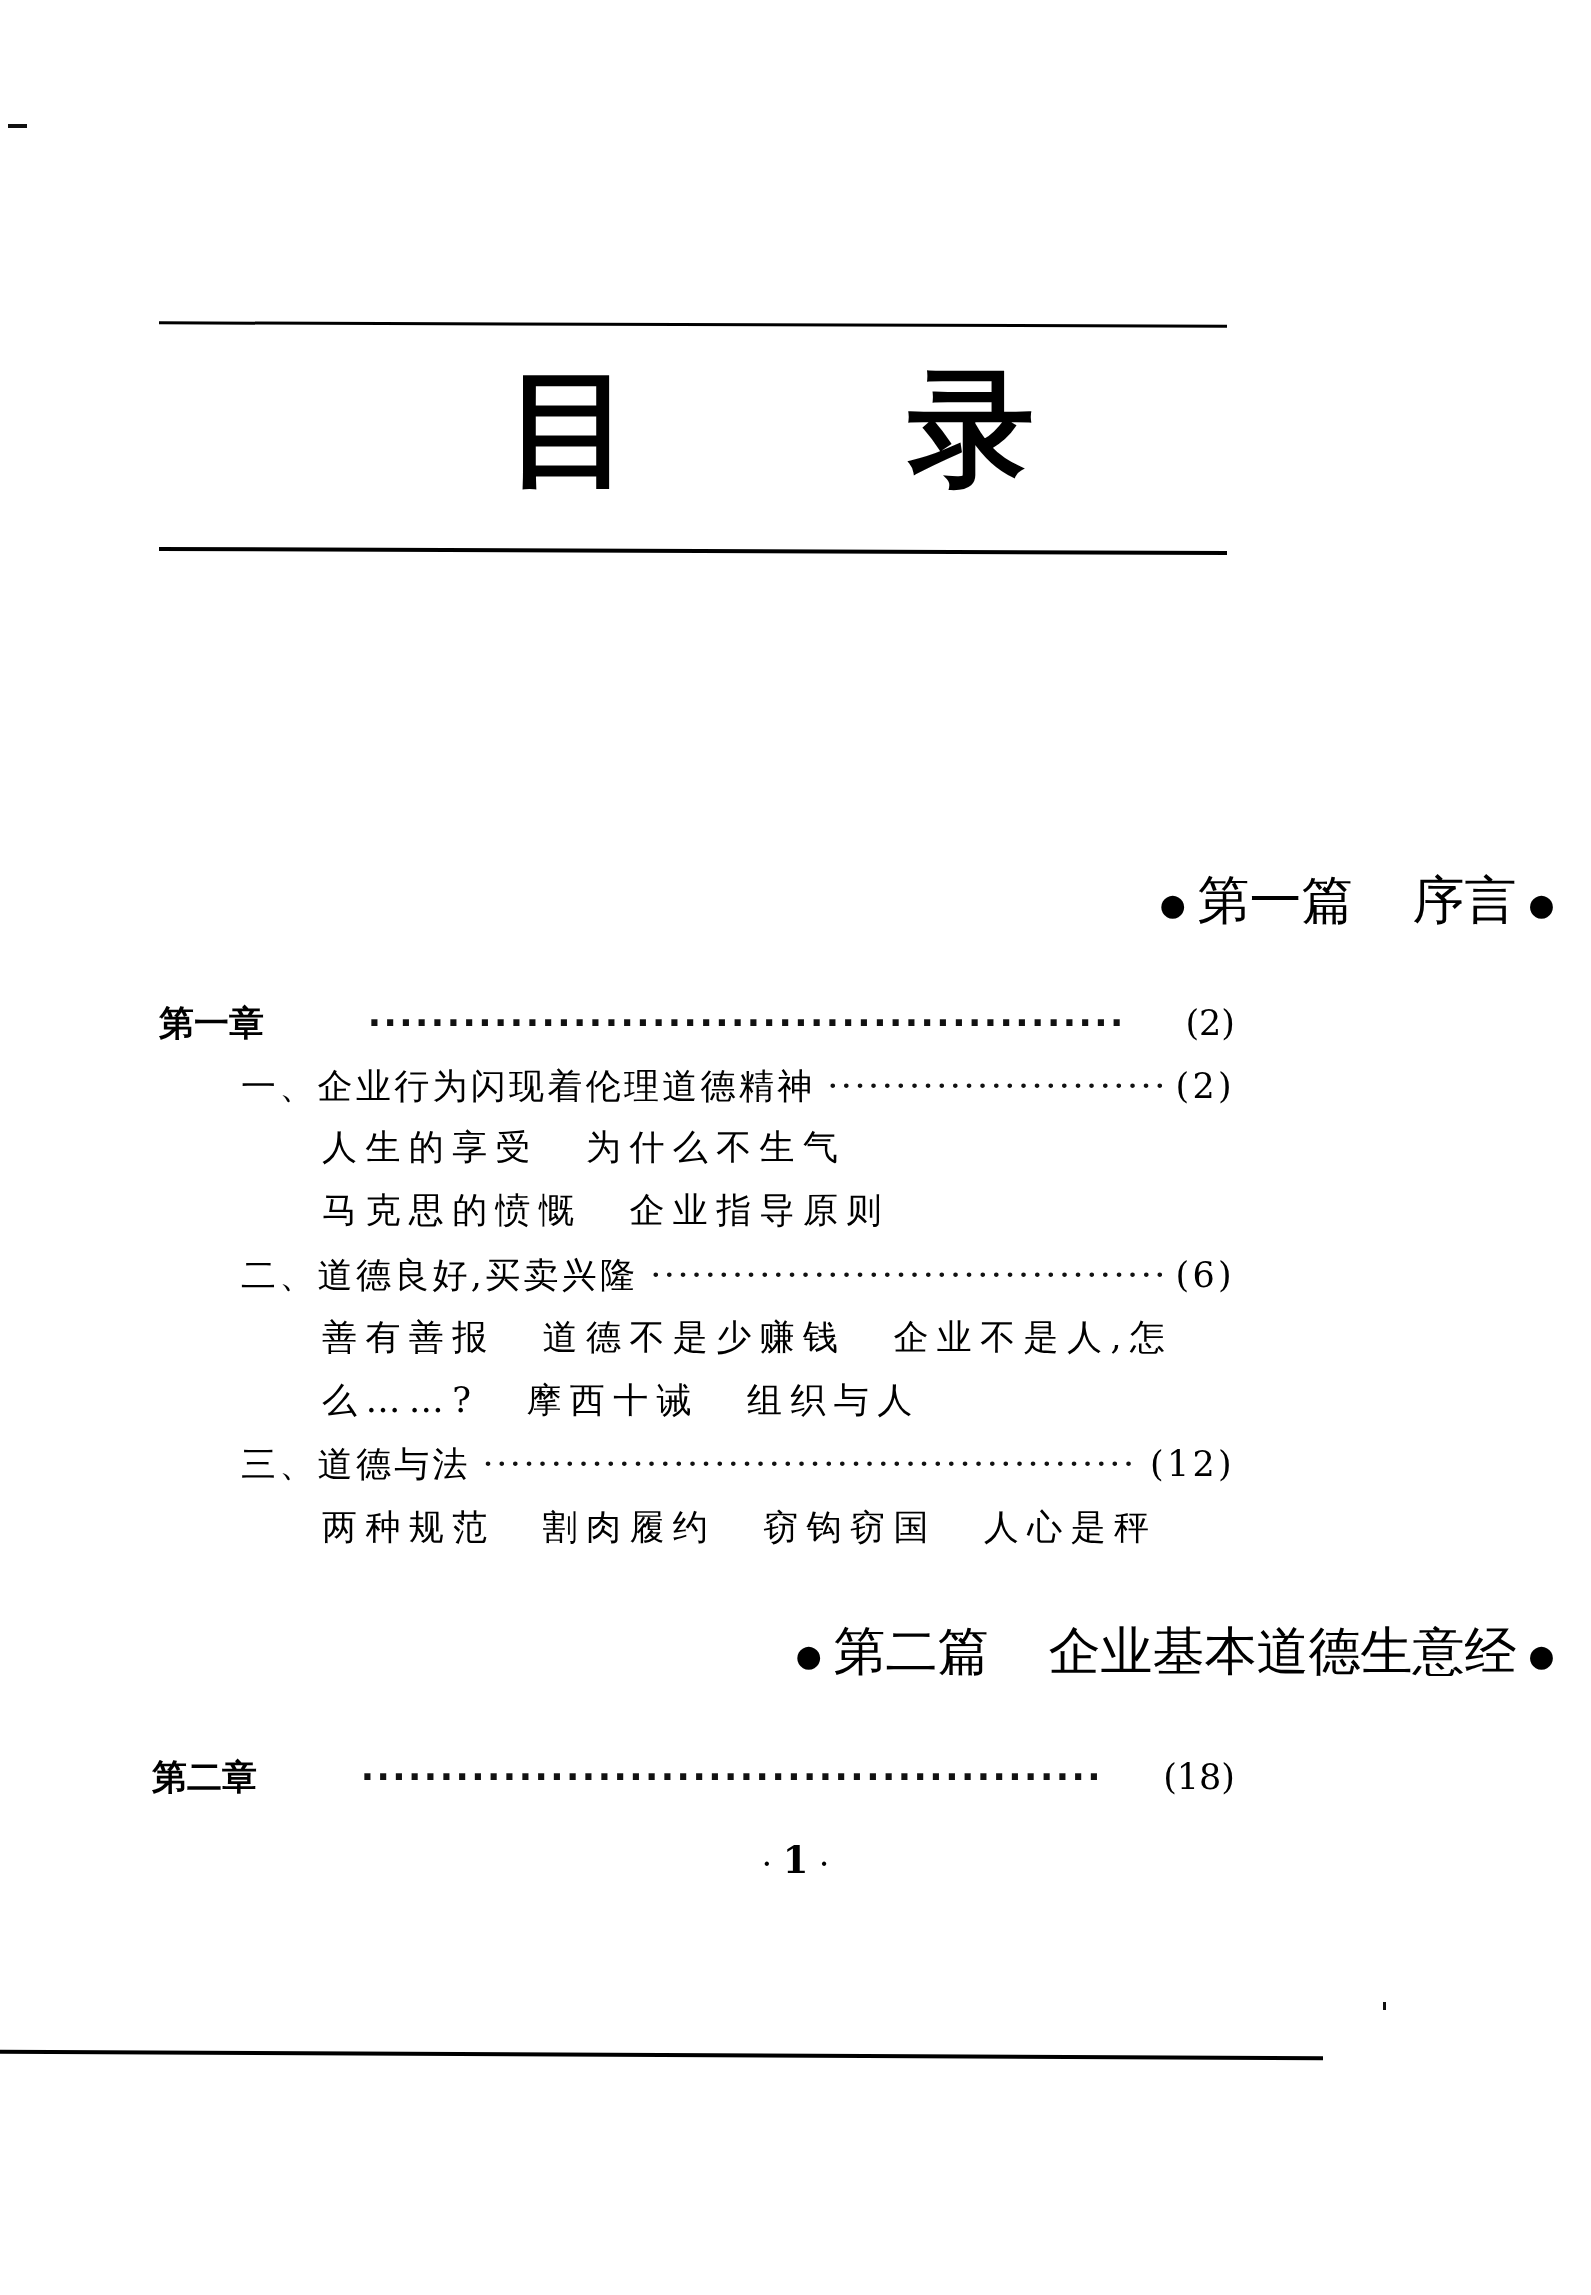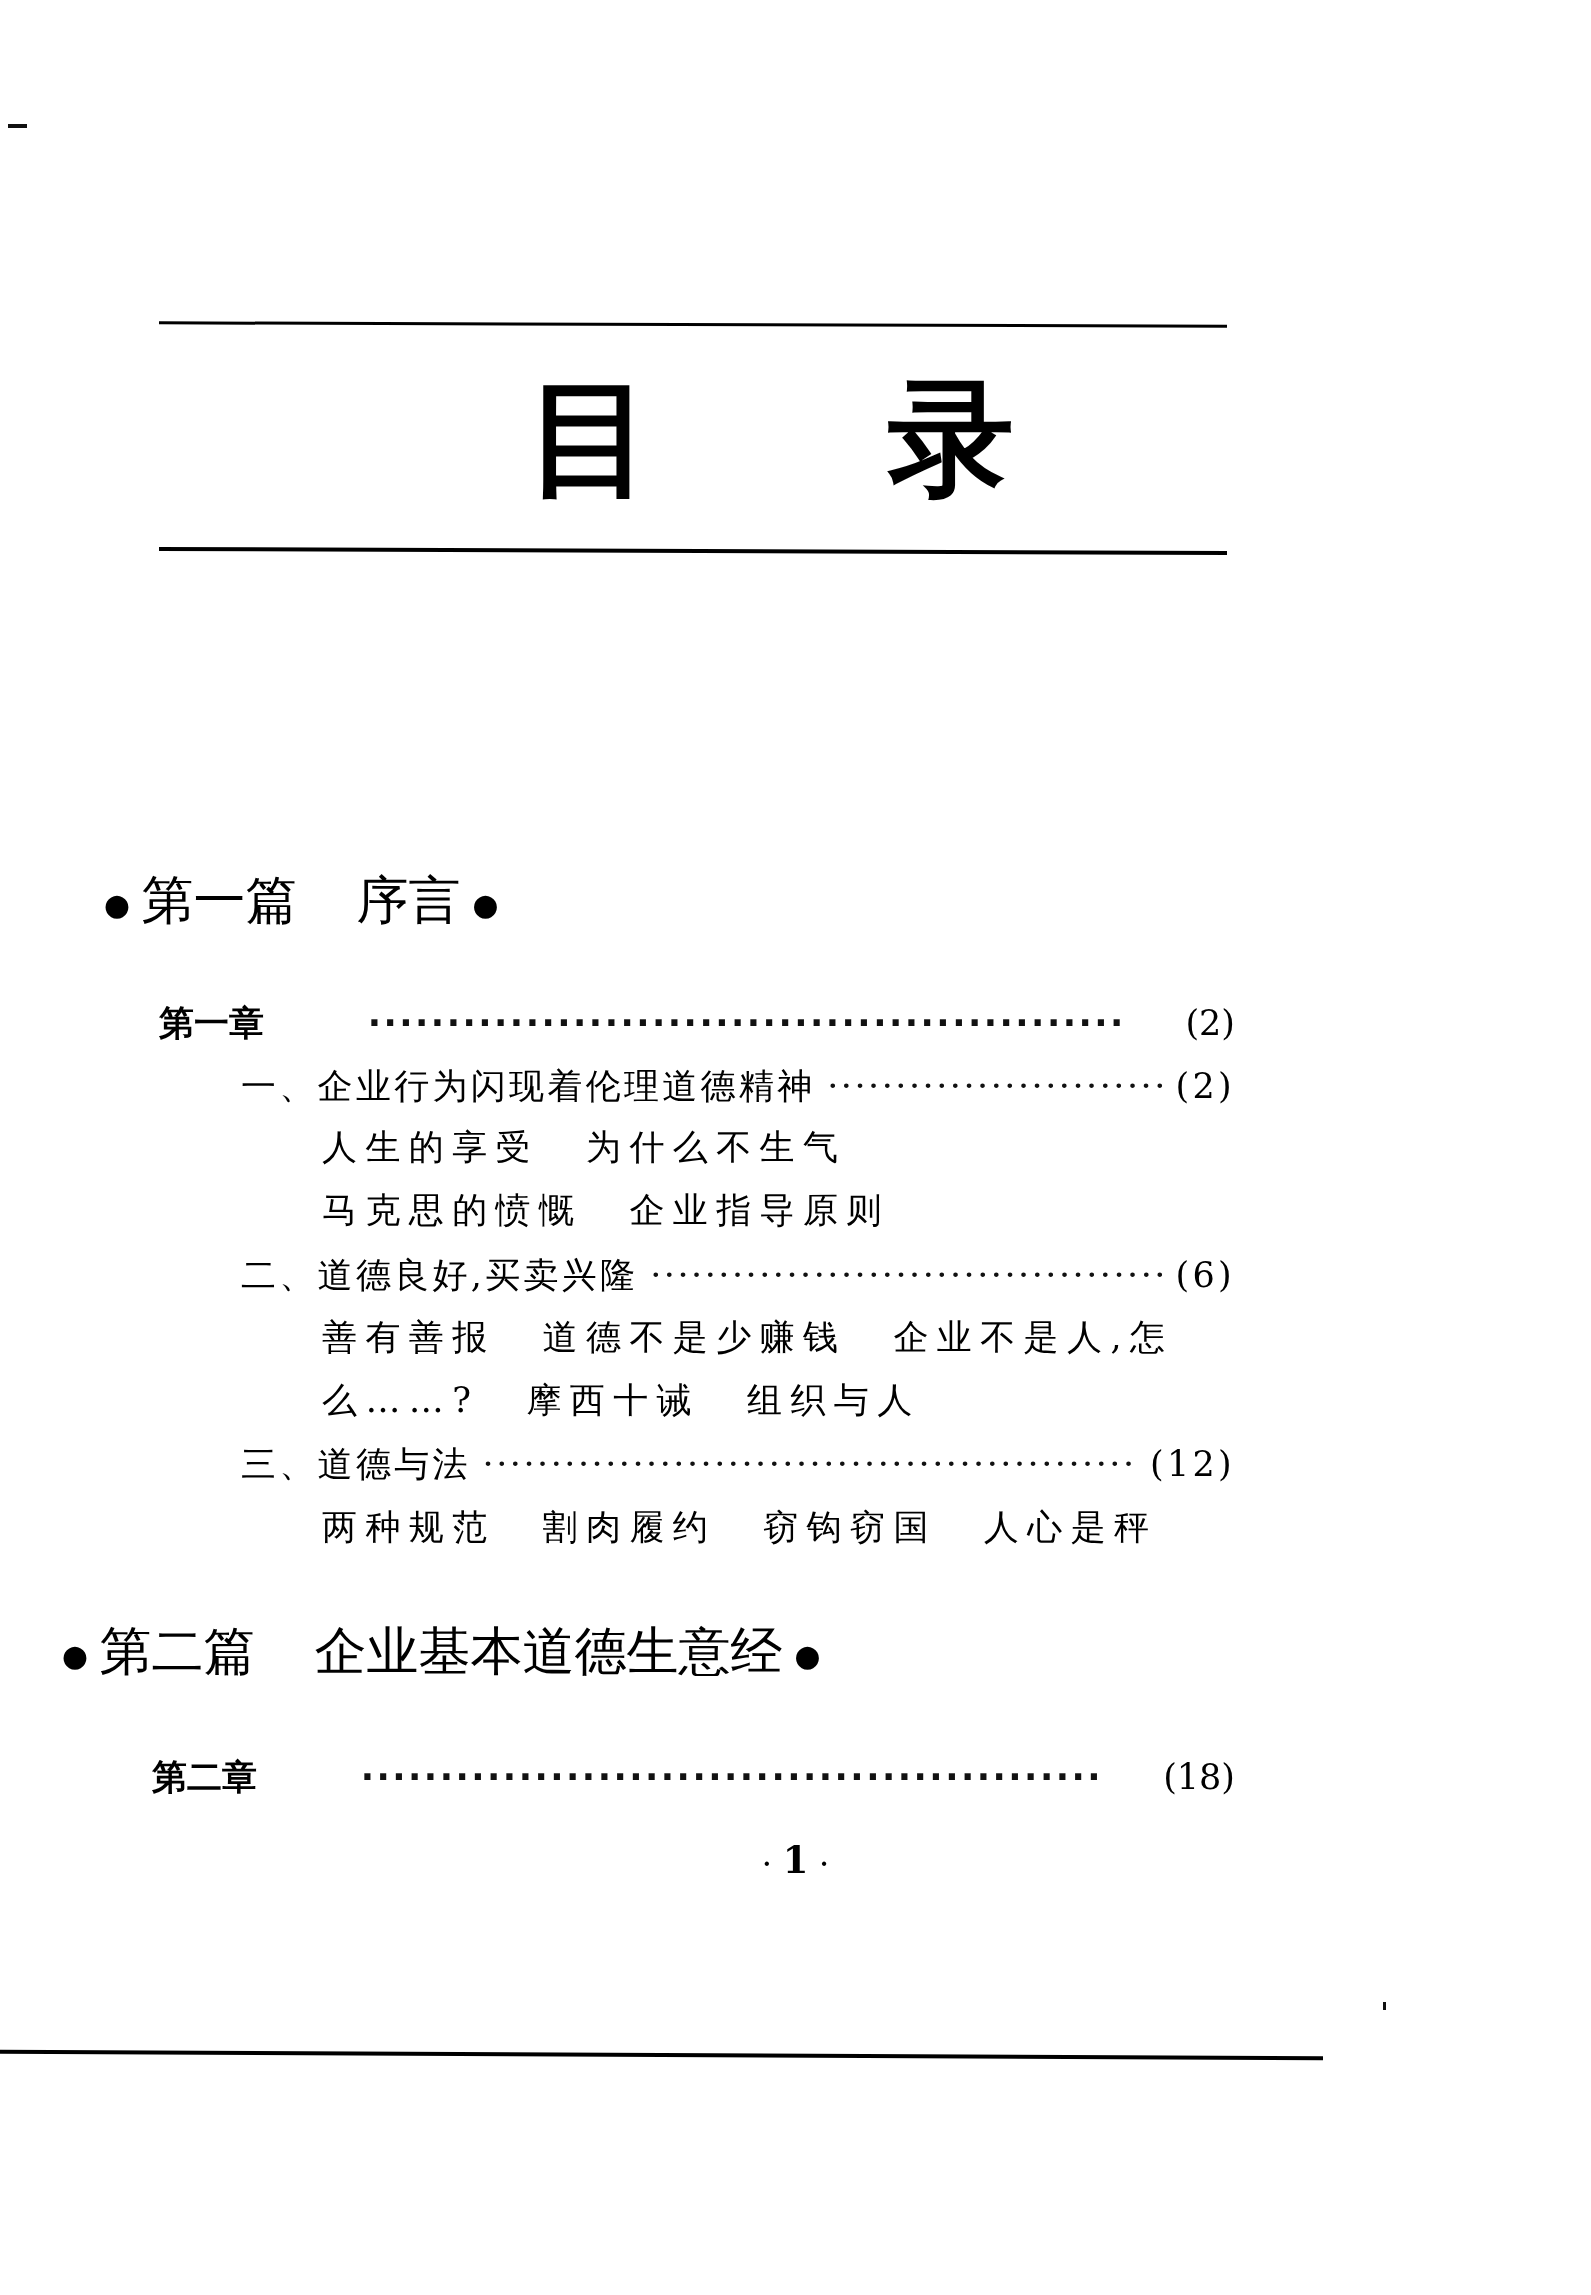--- a/index.html
+++ b/index.html
@@ -6,22 +6,22 @@
   body { width:1591px; height:2295px; position:relative; overflow:hidden;
          font-family:"DejaVu Serif", "Liberation Serif", serif; color:#000; }
   .abs { position:absolute; }
   .corner-mark { left:8.4px; top:124px; width:18.4px; height:4.2px; background:#111; }
   .rule { height:3.3px; background:#000; }
   .rule-top { left:159px; top:323px; width:1068px; transform:rotate(0.18deg); }
   .rule-mid { left:159px; top:549px; width:1068px; transform:rotate(0.22deg); height:4.2px; }
   .rule-bottom { left:0px; top:2053px; width:1323px; transform:rotate(0.28deg); height:4.2px; }
   .title { left:0; width:1591px; top:368px; text-align:center; font-size:126px;
            font-weight:bold; letter-spacing:100px; line-height:142px;
-           font-family:Liberation Sans, sans-serif; padding-left:50px; box-sizing:border-box; }
-  .part { left:0; width:1566px; text-align:left; font-size:52px; line-height:67px; }
+           font-family:Liberation Mono, monospace; padding-left:50px; box-sizing:border-box; }
+  .part { left:0; width:1566px; text-align:right; font-size:52px; line-height:67px; }
   .part .dot { font-size:30px; vertical-align:middle; margin:0 11.7px; }
   .part .sp { display:inline-block; width:59px; }
   .part1 { top:867px; padding-left:92px; box-sizing:border-box; }
   .part2 { top:1618px; padding-left:50px; box-sizing:border-box; }
   .row { display:flex; align-items:baseline; font-size:35px; line-height:50px; white-space:nowrap; }
   .row .lead { flex:1; overflow:hidden; margin:0 11.7px; letter-spacing:2.5px; color:#111; }
   .row .lead::before { content:"··································································································"; }
   .row .page { font-family:"DejaVu Serif", serif; }
   .chapter { font-family:"DejaVu Sans", sans-serif; font-weight:bold;gap:48px; }
   .chapter .num { margin-right:44px; }

